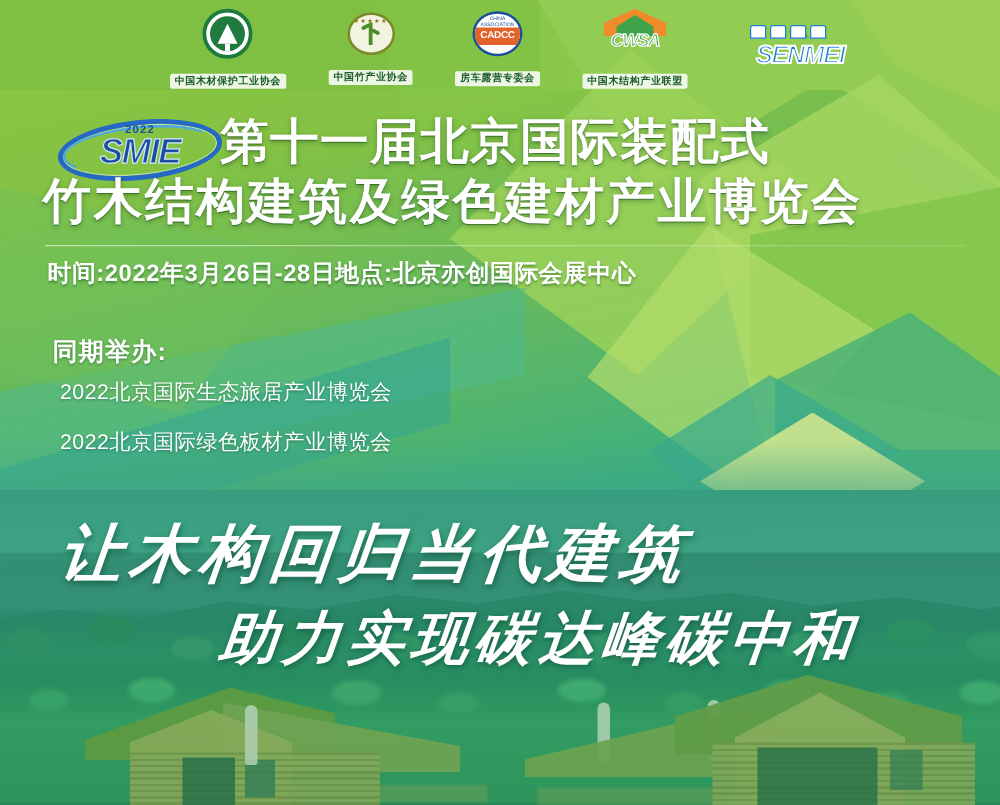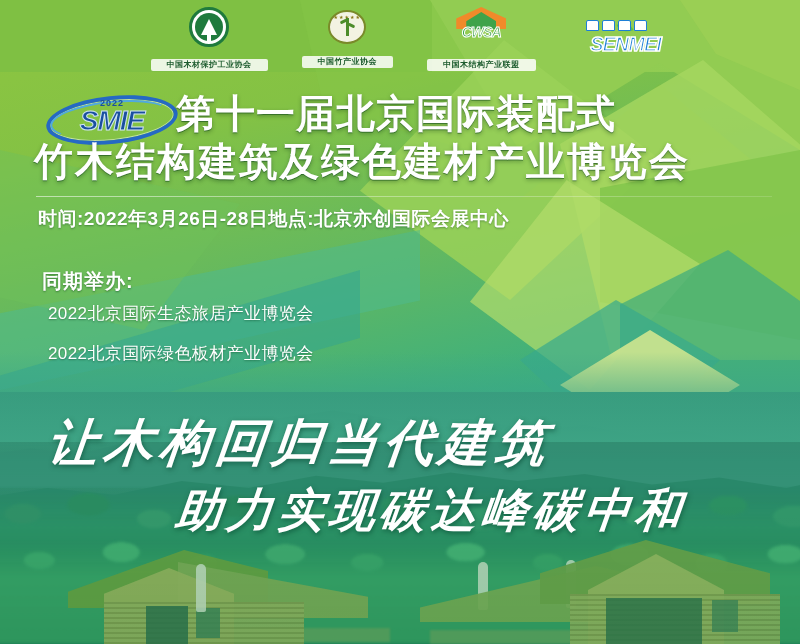--- a/index.html
+++ b/index.html
@@ -195,21 +195,21 @@
   .logo-strip{
     position:absolute;left:0;right:0;top:0;height:78px;
     display:flex;align-items:center;justify-content:center;gap:34px;
     padding-left:30px;
   }
   .logo{position:relative;display:flex;flex-direction:column;align-items:center;}
   .logo .mark{position:relative;}
   .logo .cn{
     margin-top:12px;font-size:8px;font-weight:bold;color:#1d5c2e;
     letter-spacing:.5px;line-height:1;white-space:nowrap;
-    background:rgba(255,255,255,.85);padding:2px 16px;border-radius:2px;
+    background:rgba(255,255,255,.85);padding:2px 4px;border-radius:2px;
   }
 
   
   .seal1{width:40px;height:40px;border-radius:50%;background:#fff;
     border:3px solid #1f7a3d;display:flex;align-items:center;justify-content:center;}
   .seal1 .inner{width:28px;height:28px;border-radius:50%;background:#1f7a3d;
     display:flex;align-items:center;justify-content:center;}
   .tree{width:0;height:0;border-left:8px solid transparent;border-right:8px solid transparent;
     border-bottom:16px solid #fff;position:relative;}
   .tree:after{content:"";position:absolute;left:-2px;top:16px;width:4px;height:6px;background:#fff;}
@@ -402,20 +402,30 @@
     <div class="logo">
       <div class="mark">
         <div class="seal2">
             <div class="stars">★★★★★</div>
             <span class="bamboo"></span>
           </div>
       </div>
       <div class="cn">中国竹产业协会</div>
     </div>
 
+    <div class="logo">
+      <div class="mark">
+        <div class="seal3">
+          <div class="band"></div>
+          <div class="arc">CHINA ASSOCIATION</div>
+          <div class="txt">CADCC</div>
+        </div>
+      </div>
+      <div class="cn">房车露营专委会</div>
+    </div>
 
     <div class="logo">
       <div class="mark4">
         <div class="house"></div>
         <div class="house2"></div>
         <div class="cwsa">CWSA</div>
       </div>
       <div class="cn">中国木结构产业联盟</div>
     </div>
 

